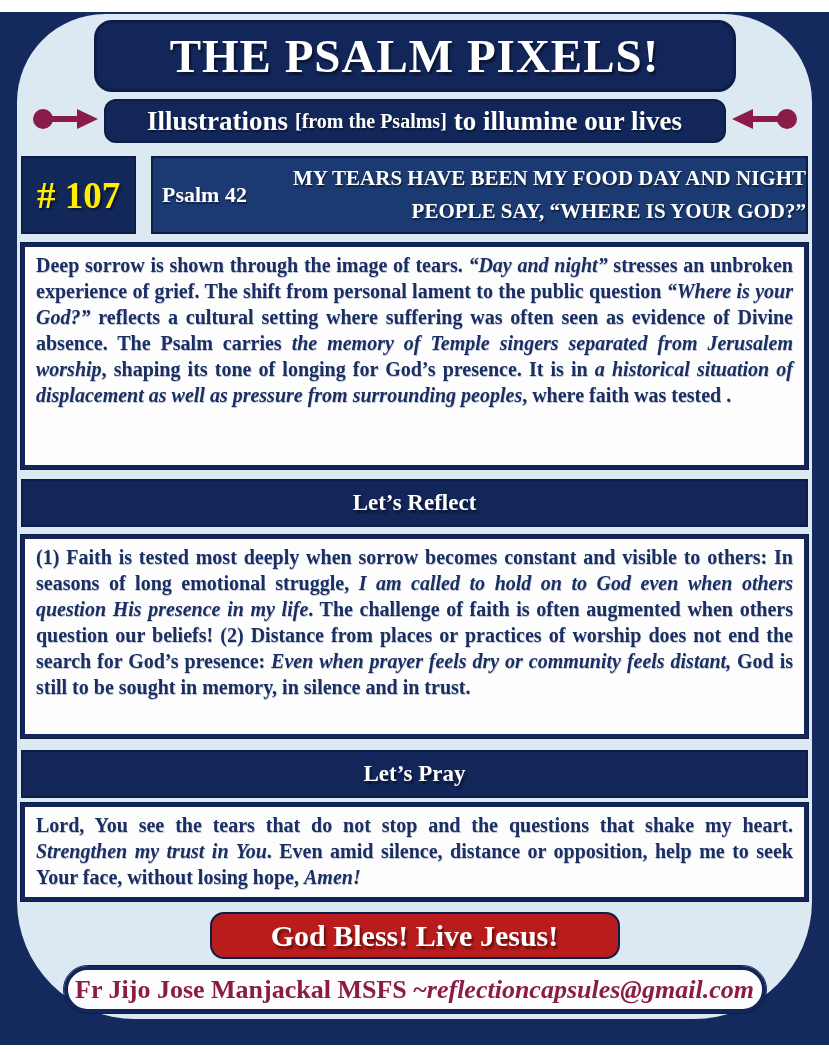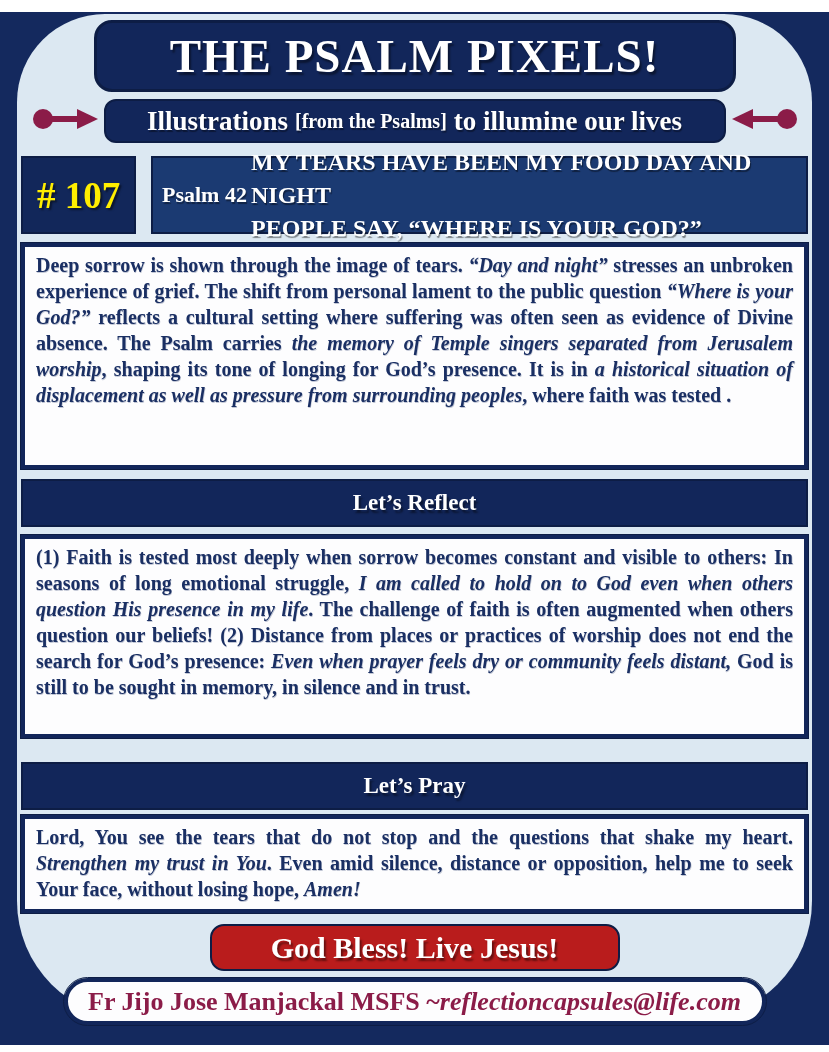--- a/index.html
+++ b/index.html
@@ -68,23 +68,23 @@
     flex:1; height:78px;
     background:#1B3A72; border:2px solid #0D1D45;
     display:flex; align-items:center;
     color:#fff; font-weight:bold;
   }
   .psalm-ref {
     flex:0 0 98px; padding-left:9px;
     font-size:22px; text-shadow:1px 2px 1px rgba(0,0,0,0.4);
   }
   .psalm-title {
-    flex:1; text-align:left; font-size:24px; line-height:33px;
+    flex:1; text-align:right; font-size:21px; line-height:33px;
     text-shadow:1px 2px 1px rgba(0,0,0,0.45);
-    padding-right:20px;
+    padding-right:0;
   }
 
   
   .text-box {
     background:#FDFDFE;
     border:4px solid #12265A;
     outline:1px solid #0D1D45;
     padding:5px 11px 7px 11px;
     color:#1A2F63;
     font-size:20px; font-weight:bold; line-height:26px;
@@ -97,21 +97,21 @@
   .pray-box    { margin-top:5px;  min-height:94px; }
 
   
   .section-bar {
     margin-top:10px; height:48px;
     background:#12265A; border:2px solid #0D1D45;
     display:flex; align-items:center; justify-content:center;
     color:#fff; font-size:23px; font-weight:bold;
     text-shadow:2px 3px 2px rgba(0,0,0,0.45);
   }
-  .pray-bar { margin-top:24px; }
+  .pray-bar { margin-top:12px; }
 
   
   .blessing-banner {
     margin:11px auto 0 auto; width:410px; height:47px;
     background:#b91c1c; border:2px solid #0D1D45;
     border-radius:14px;
     display:flex; align-items:center; justify-content:center;
     color:#fff; font-size:30px; font-weight:bold;
     text-shadow:2px 3px 2px rgba(0,0,0,0.45);
     white-space:nowrap;
@@ -176,17 +176,17 @@
 
     <div class="section-bar">Let’s Reflect</div>
     <div class="text-box reflect-box"><span>(1) Faith is tested most deeply when sorrow becomes constant and visible to others: In seasons of long emotional struggle, </span><span class="it">I am called to hold on to God even when others question His presence in my life</span><span>. The challenge of faith is often augmented when others question our beliefs! (2) Distance from places or practices of worship does not end the search for God’s presence: </span><span class="it">Even when prayer feels dry or community feels distant,</span><span> God is still to be sought in memory, in silence and in trust.</span></div>
 
     <div class="section-bar pray-bar">Let’s Pray</div>
     <div class="text-box pray-box"><span>Lord, You see the tears that do not stop and the questions that shake my heart. </span><span class="it">Strengthen my trust in You</span><span>. Even amid silence, distance or opposition, help me to seek Your face, without losing hope, </span><span class="it">Amen!</span></div>
 
     <div class="blessing-banner">God Bless! Live Jesus!</div>
     <div class="footer-pill">
         <span>Fr Jijo Jose Manjackal MSFS ~ </span>
-        <span class="it">reflectioncapsules@life.com</span>
+        <span class="it">reflectioncapsules@gmail.com</span>
       </div>
 
   </div>
 </div>
 
 </body></html>

